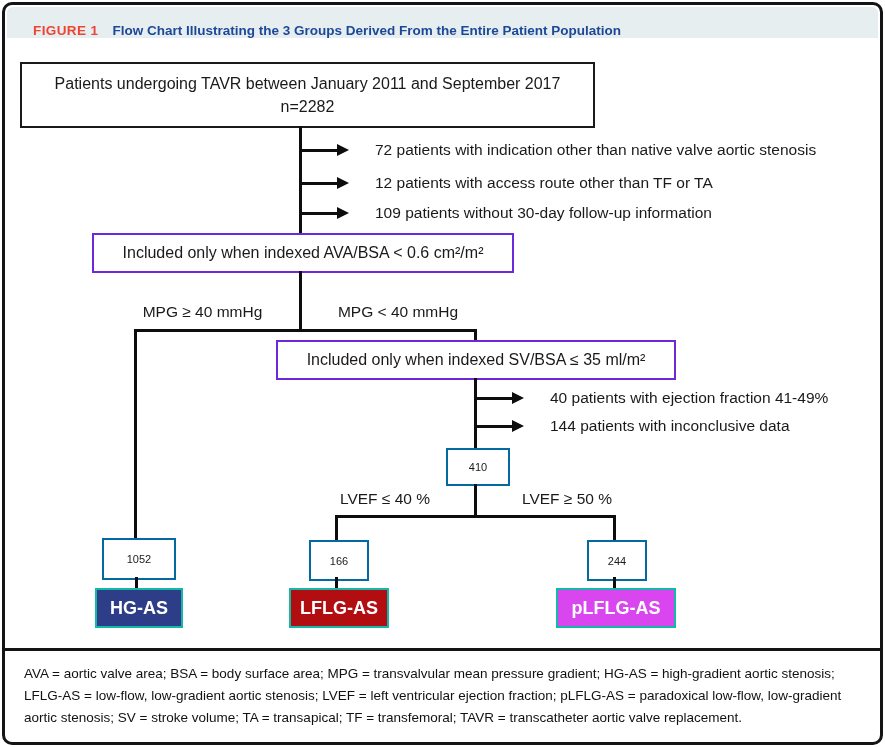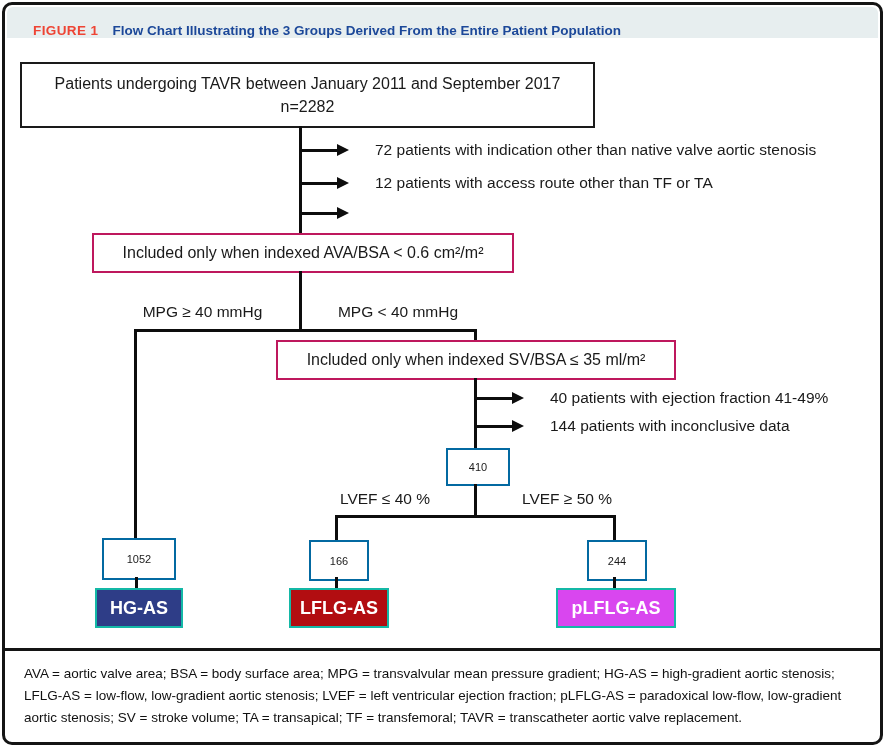--- a/index.html
+++ b/index.html
@@ -23,21 +23,21 @@
     font-size:13.5px;font-weight:bold;
   }
   .fig-label{color:#ee4434;margin-left:26px;letter-spacing:.4px;}
   .fig-title{color:#1c4899;margin-left:14px;}
   .fc-box{
     position:absolute;background:#fff;
     display:flex;flex-direction:column;align-items:center;justify-content:center;
     text-align:center;font-size:16px;line-height:1.45;
   }
   .b-heavy{border:2px solid #1a1a1a;}
-  .b-med{border:2px solid #be185d;}
+  .b-med{border:2px solid #6d28d9;}
   .line{position:absolute;background:#0d0d0d;}
   .branch-label{position:absolute;font-size:15.5px;text-align:center;white-space:nowrap;}
   .excl-row{position:absolute;display:flex;align-items:center;height:20px;}
   .stem{width:36px;height:3px;background:#0d0d0d;}
   .arrowhead{width:0;height:0;border-left:12px solid #0d0d0d;border-top:6px solid transparent;border-bottom:6px solid transparent;}
   .excl-text{margin-left:26px;font-size:15.5px;white-space:nowrap;}
   .group-box{
     position:absolute;display:flex;align-items:center;justify-content:center;
     color:#fff;font-weight:bold;font-size:18px;
     border:2px solid #14b8a6;
@@ -76,20 +76,21 @@
     <span class="excl-text">72 patients with indication other than native valve aortic stenosis</span>
   </div>
   <div class="excl-row" style="left:301px;top:173px;">
     <div class="stem"></div>
     <div class="arrowhead"></div>
     <span class="excl-text">12 patients with access route other than TF or TA</span>
   </div>
   <div class="excl-row" style="left:301px;top:203px;">
     <div class="stem"></div>
     <div class="arrowhead"></div>
+    <span class="excl-text">109 patients without 30-day follow-up information</span>
   </div>
 
   <div class="fc-box b-med" style="left:92px;top:233px;width:418px;height:36px;">
     <div>Included only when indexed AVA/BSA &lt; 0.6 cm²/m²</div>
   </div>
 
   <div class="line" style="left:299px;top:271px;width:3px;height:60px;"></div>
 
   <div class="branch-label" style="left:120px;top:303px;width:165px;">MPG ≥ 40 mmHg</div>
   <div class="branch-label" style="left:318px;top:303px;width:160px;">MPG &lt; 40 mmHg</div>

